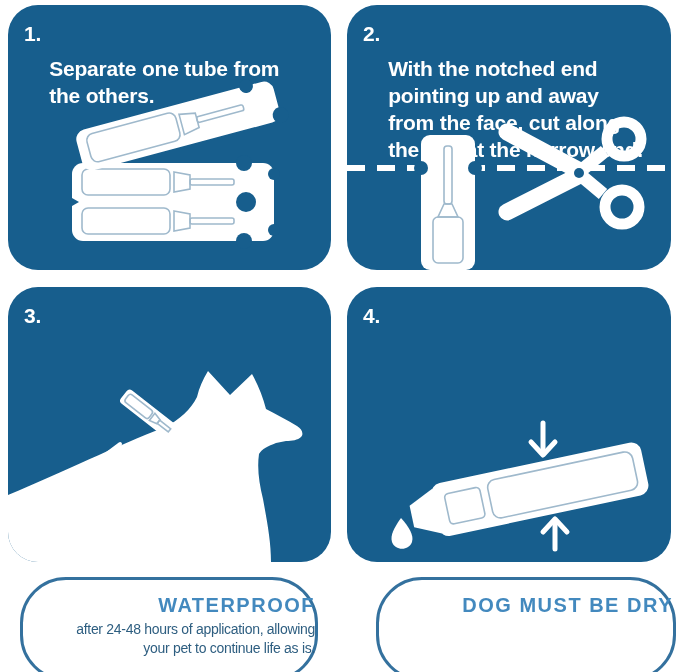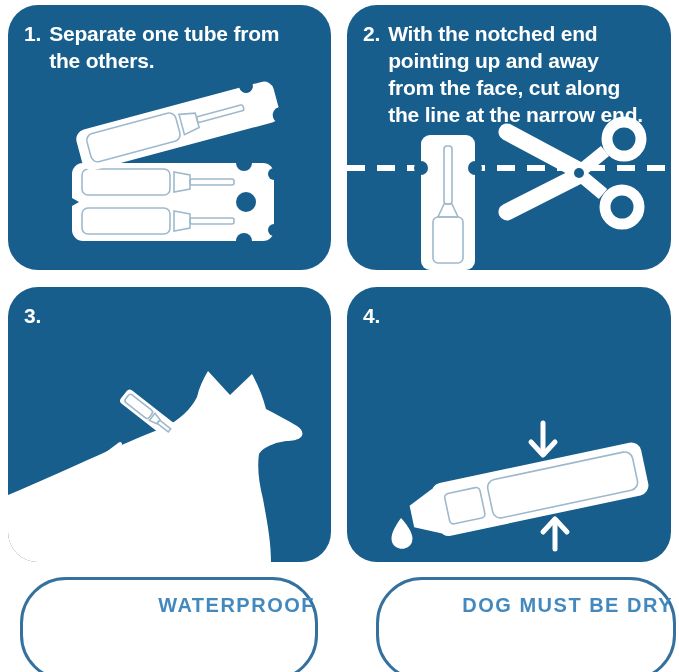--- a/index.html
+++ b/index.html
@@ -31,21 +31,21 @@
   #panel4{left:347px;top:287px;width:324px;height:275px;}
   .step-text{
     display:flex;
     padding:15px 8px 0 16px;
     font-weight:bold;
     font-size:21px;
     line-height:27px;
     letter-spacing:-0.2px;
   }
   .step-num{flex:0 0 auto;margin-right:8px;}
-  .step-body{white-space:pre-line;}
+  .step-body{white-space:pre-line;margin-top:35px;}
   .panel svg{position:absolute;left:0;display:block;}
   #panel1 svg{top:65px;width:323px;height:200px;}
   #panel2 svg{top:0;width:324px;height:265px;}
   #panel3 svg{top:0;width:323px;height:275px;}
   #panel4 svg{top:0;width:324px;height:275px;}
 
   
   .wf{fill:#FFFFFF;}
   .bf{fill:var(--panel-bg);}
   .ls{fill:none;stroke:var(--detail-line);stroke-width:1.6;}
@@ -200,17 +200,19 @@
       <line x1="196" y1="136" x2="196" y2="164" class="arr2"></line>
       <path d="M184 155 L196 168 L208 155" class="arr2h"></path>
       <line x1="208" y1="262" x2="208" y2="236" class="arr2"></line>
       <path d="M196 245 L208 232 L220 245" class="arr2h"></path>
     </g>
   </svg>
 </section>
 
 <div class="pill" id="pill1">
   <div class="pill-head">WATERPROOF</div>
+  <div class="pill-body">after 24-48 hours of application, allowing
+your pet to continue life as is.</div>
 </div>
 
 <div class="pill" id="pill2">
   <div class="pill-head">DOG MUST BE DRY</div>
 </div>
 
 </body></html>

